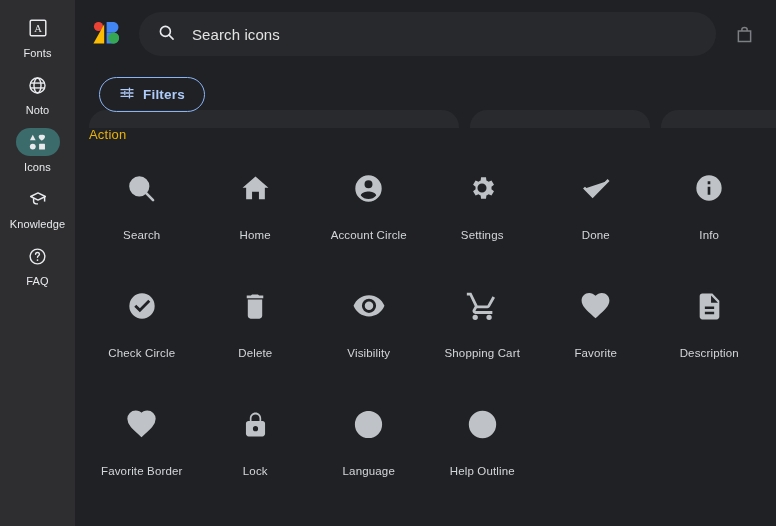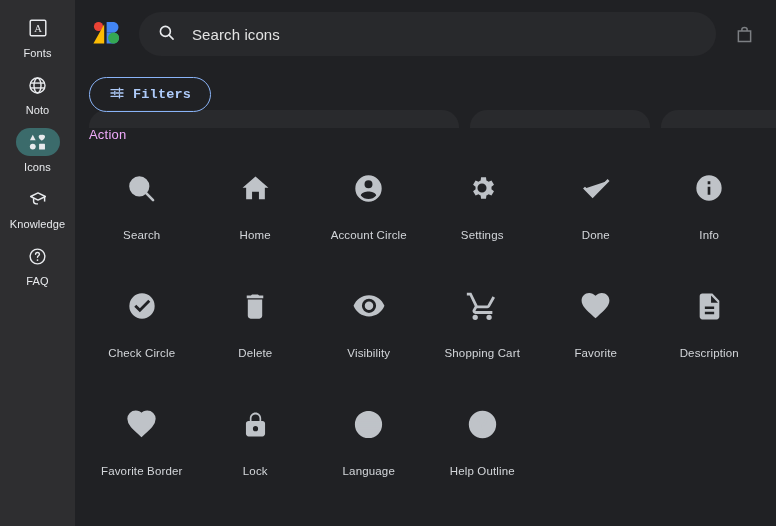--- a/index.html
+++ b/index.html
@@ -56,41 +56,41 @@
     flex:1;background:transparent;border:0;outline:0;
     font-family:inherit;font-size:15px;color:#e8eaed;letter-spacing:.1px;
   }
   #search-input::placeholder{color:#e3e3e3;opacity:1;}
   #cart-btn{
     width:36px;height:36px;margin-left:10px;flex:none;
     display:flex;align-items:center;justify-content:center;cursor:pointer;
   }
 
   
-  #filter-row{position:relative;height:54px;padding-left:14px;box-sizing:border-box;font-family:Liberation Mono, monospace;}
+  #filter-row{position:relative;height:54px;padding-left:24px;box-sizing:border-box;}
   #filters-btn{
     position:relative;z-index:3;
     display:inline-flex;align-items:center;gap:8px;
     height:35px;padding:0 19px;box-sizing:border-box;
     border:1px solid #8ab4f8;border-radius:18px;
     background:transparent;color:#aecbfa;
     font-family:inherit;font-size:13.5px;font-weight:bold;letter-spacing:.2px;
     cursor:pointer;margin-top:9px;
   }
   #skeletons{
     position:absolute;left:14px;right:0;top:42px;height:18px;
     display:flex;gap:11px;z-index:1;overflow:hidden;pointer-events:none;
   }
   .skel{
     height:34px;border-radius:17px;background:#292a2d;flex:none;
   }
 
   
   #section-title{
-    font-size:13px;color:#f0abfc;letter-spacing:.2px;
+    font-size:13px;color:#eab308;letter-spacing:.2px;
     padding-left:14px;margin-top:5px;
   }
 
   
   #grid{
     display:grid;grid-template-columns:repeat(6,1fr);
     margin-top:22px;padding:0 10px;box-sizing:border-box;
   }
   .cell{
     display:flex;flex-direction:column;align-items:center;justify-content:flex-start;

